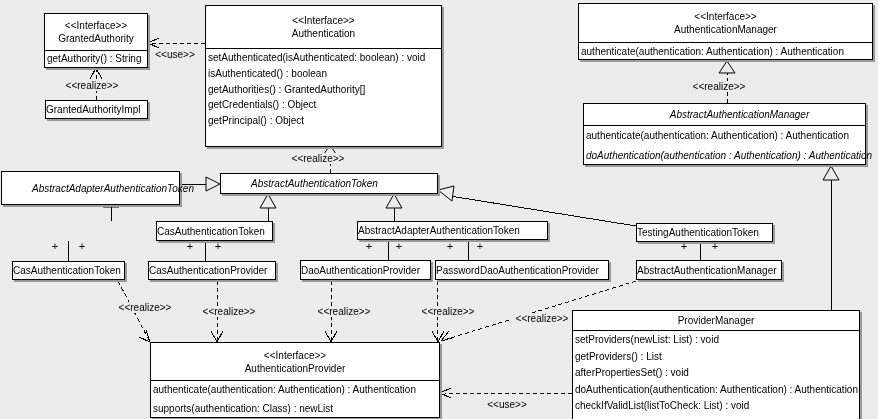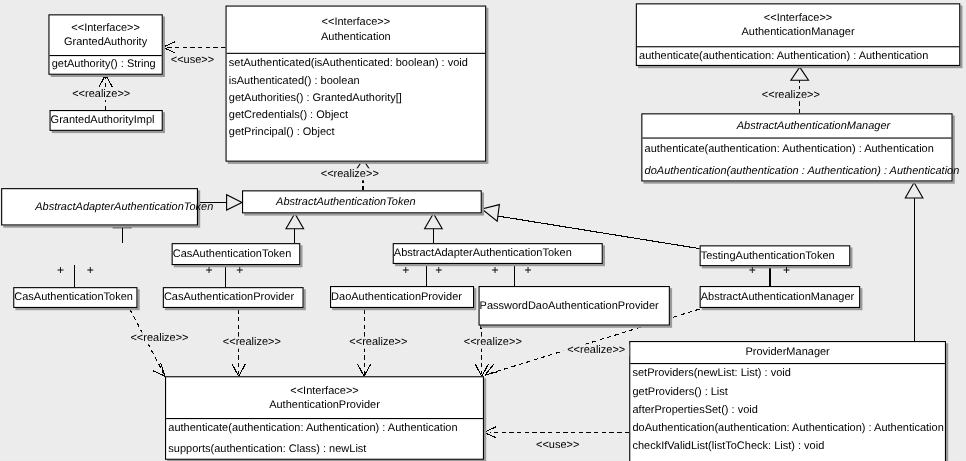--- a/index.html
+++ b/index.html
@@ -200,21 +200,21 @@
   </div>
 
   <div class="cls one" style="left:148px;top:261px;width:128px;height:19px">
     <div class="nm">CasAuthenticationProvider</div>
   </div>
 
   <div class="cls one" style="left:300px;top:260px;width:131px;height:20px">
     <div class="nm">DaoAuthenticationProvider</div>
   </div>
 
-  <div class="cls one" style="left:435px;top:260px;width:174px;height:36px">
+  <div class="cls one" style="left:435px;top:260px;width:174px;height:20px">
     <div class="nm">PasswordDaoAuthenticationProvider</div>
   </div>
 
   <div class="cls one" style="left:636px;top:260px;width:146px;height:20px">
     <div class="nm">AbstractAuthenticationManager</div>
   </div>
 
   <div class="cls" style="left:150px;top:342px;width:290px;height:76px">
     <div class="hd" style="height:37px">
       <div class="st">&lt;&lt;Interface&gt;&gt;</div>

